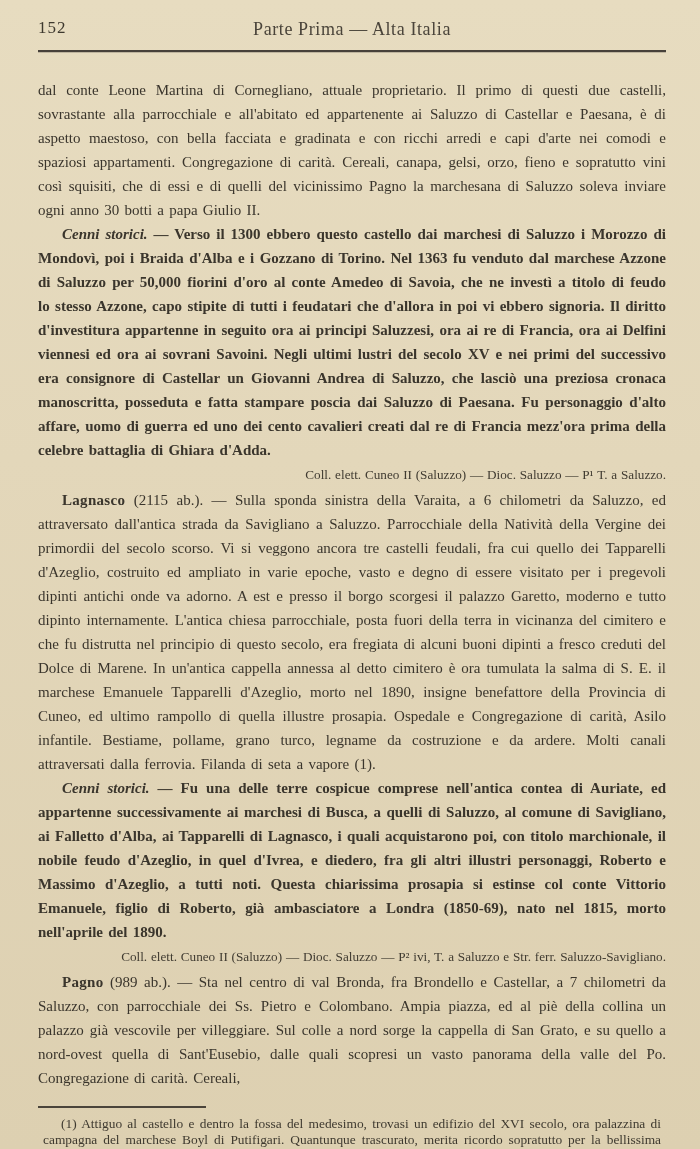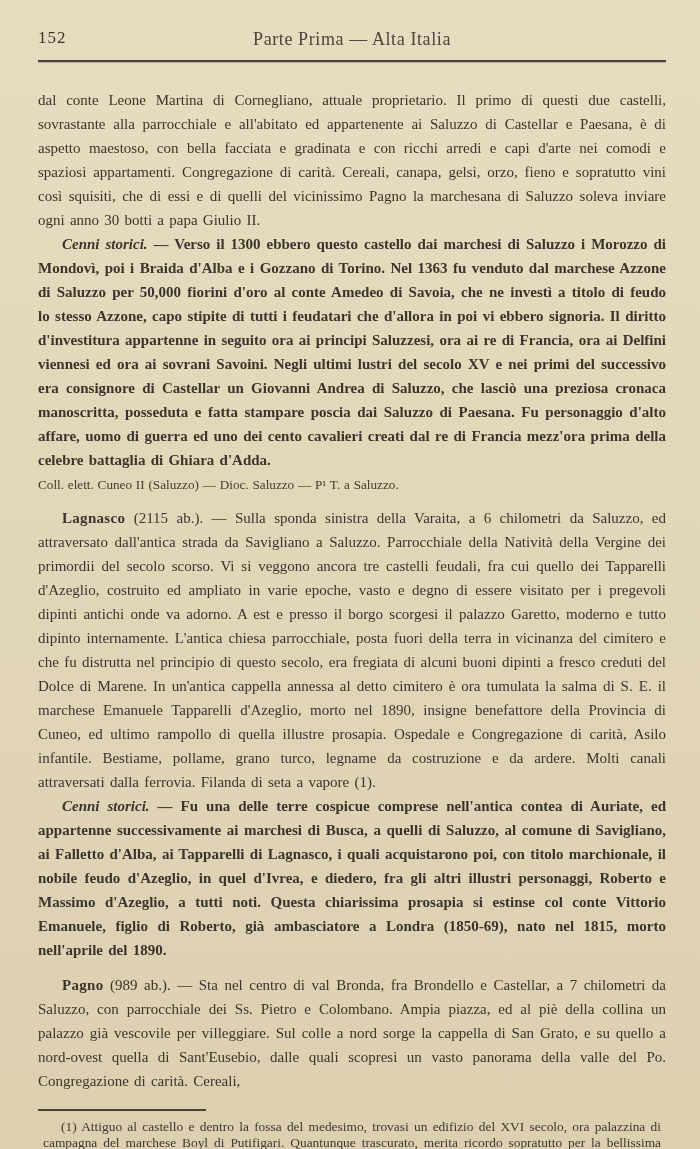--- a/index.html
+++ b/index.html
@@ -8,21 +8,21 @@
     background:#cfc2a4;
     font-family:"Liberation Serif","DejaVu Serif",serif;
   }
   .page{
     position:relative;
     width:700px;height:1149px;
     overflow:hidden;
     background:linear-gradient(180deg,#e7dcc0 0%,#e3d7ba 40%,#ddd0b1 100%);
     color:#3a352c;
     box-sizing:border-box;
-    padding:26px 34px 0 38px;
+    padding:16px 34px 0 38px;
   }
   
   .header{position:relative;height:26px;}
   .page-number{
     position:absolute;left:0;top:2px;
     font-size:17px;letter-spacing:1px;color:#3d382e;
   }
   .running-title{
     position:absolute;left:0;right:0;top:3px;
     text-align:center;font-size:18px;letter-spacing:.6px;color:#4a443a;
@@ -37,24 +37,24 @@
   p.para{
     margin:0;
     font-size:15px;line-height:24px;
     text-align:justify;
     word-spacing:1.5px;
     color:#3a352c;
   }
   p.para .lead{white-space:pre;}
   p.cenni{text-indent:24px;font-weight:bold;}
   p.cenni .lead{font-style:italic;}
-  p.entry{text-indent:24px;margin-top:11px;}
+  p.entry{text-indent:24px;margin-top:3px;}
   p.entry .lead{font-weight:bold;letter-spacing:.3px;}
   p.coll{
-    text-indent:0;text-align:left;
+    text-indent:0;text-align:right;
     font-size:13.2px;line-height:20px;
     margin:3px 0 3px 0;word-spacing:.5px;color:#403b31;
   }
   
   .footnote{margin-top:16px;}
   .footnote-rule{
     width:168px;height:2px;background:#4a443a;border:none;margin:0 0 8px 0;
   }
   .footnote-text{
     margin:5px;font-size:13.4px;line-height:16px;
@@ -72,20 +72,21 @@
   </header>
   <div class="header-rule"></div>
 
   <main>
     <div id="paragraphs">
         <p class="para plain"><span class="body-text">dal conte Leone Martina di Cornegliano, attuale proprietario. Il primo di questi due castelli, sovrastante alla parrocchiale e all'abitato ed appartenente ai Saluzzo di Castellar e Paesana, è di aspetto maestoso, con bella facciata e gradinata e con ricchi arredi e capi d'arte nei comodi e spaziosi appartamenti. Congregazione di carità. Cereali, canapa, gelsi, orzo, fieno e sopratutto vini così squisiti, che di essi e di quelli del vicinissimo Pagno la marchesana di Saluzzo soleva inviare ogni anno 30 botti a papa Giulio II.</span></p>
         <p class="para cenni"><span class="lead">Cenni storici.</span><span class="body-text"> — Verso il 1300 ebbero questo castello dai marchesi di Saluzzo i Morozzo di Mondovì, poi i Braida d'Alba e i Gozzano di Torino. Nel 1363 fu venduto dal marchese Azzone di Saluzzo per 50,000 fiorini d'oro al conte Amedeo di Savoia, che ne investì a titolo di feudo lo stesso Azzone, capo stipite di tutti i feudatari che d'allora in poi vi ebbero signoria. Il diritto d'investitura appartenne in seguito ora ai principi Saluzzesi, ora ai re di Francia, ora ai Delfini viennesi ed ora ai sovrani Savoini. Negli ultimi lustri del secolo XV e nei primi del successivo era consignore di Castellar un Giovanni Andrea di Saluzzo, che lasciò una preziosa cronaca manoscritta, posseduta e fatta stampare poscia dai Saluzzo di Paesana. Fu personaggio d'alto affare, uomo di guerra ed uno dei cento cavalieri creati dal re di Francia mezz'ora prima della celebre battaglia di Ghiara d'Adda.</span></p>
         <p class="para coll"><span class="body-text">Coll. elett. Cuneo II (Saluzzo) — Dioc. Saluzzo — P¹ T. a Saluzzo.</span></p>
         <p class="para entry"><span class="lead">Lagnasco</span><span class="body-text"> (2115 ab.). — Sulla sponda sinistra della Varaita, a 6 chilometri da Saluzzo, ed attraversato dall'antica strada da Savigliano a Saluzzo. Parrocchiale della Natività della Vergine dei primordii del secolo scorso. Vi si veggono ancora tre castelli feudali, fra cui quello dei Tapparelli d'Azeglio, costruito ed ampliato in varie epoche, vasto e degno di essere visitato per i pregevoli dipinti antichi onde va adorno. A est e presso il borgo scorgesi il palazzo Garetto, moderno e tutto dipinto internamente. L'antica chiesa parrocchiale, posta fuori della terra in vicinanza del cimitero e che fu distrutta nel principio di questo secolo, era fregiata di alcuni buoni dipinti a fresco creduti del Dolce di Marene. In un'antica cappella annessa al detto cimitero è ora tumulata la salma di S. E. il marchese Emanuele Tapparelli d'Azeglio, morto nel 1890, insigne benefattore della Provincia di Cuneo, ed ultimo rampollo di quella illustre prosapia. Ospedale e Congregazione di carità, Asilo infantile. Bestiame, pollame, grano turco, legname da costruzione e da ardere. Molti canali attraversati dalla ferrovia. Filanda di seta a vapore (1).</span></p>
         <p class="para cenni"><span class="lead">Cenni storici.</span><span class="body-text"> — Fu una delle terre cospicue comprese nell'antica contea di Auriate, ed appartenne successivamente ai marchesi di Busca, a quelli di Saluzzo, al comune di Savigliano, ai Falletto d'Alba, ai Tapparelli di Lagnasco, i quali acquistarono poi, con titolo marchionale, il nobile feudo d'Azeglio, in quel d'Ivrea, e diedero, fra gli altri illustri personaggi, Roberto e Massimo d'Azeglio, a tutti noti. Questa chiarissima prosapia si estinse col conte Vittorio Emanuele, figlio di Roberto, già ambasciatore a Londra (1850-69), nato nel 1815, morto nell'aprile del 1890.</span></p>
+        <p class="para coll"><span class="body-text">Coll. elett. Cuneo II (Saluzzo) — Dioc. Saluzzo — P² ivi, T. a Saluzzo e Str. ferr. Saluzzo-Savigliano.</span></p>
         <p class="para entry"><span class="lead">Pagno</span><span class="body-text"> (989 ab.). — Sta nel centro di val Bronda, fra Brondello e Castellar, a 7 chilometri da Saluzzo, con parrocchiale dei Ss. Pietro e Colombano. Ampia piazza, ed al piè della collina un palazzo già vescovile per villeggiare. Sul colle a nord sorge la cappella di San Grato, e su quello a nord-ovest quella di Sant'Eusebio, dalle quali scopresi un vasto panorama della valle del Po. Congregazione di carità. Cereali,</span></p>
       </div>
 
     <section class="footnote">
       <div class="footnote-rule"></div>
       <p class="footnote-text">(1) Attiguo al castello e dentro la fossa del medesimo, trovasi un edifizio del XVI secolo, ora palazzina di campagna del marchese Boyl di Putifigari. Quantunque trascurato, merita ricordo sopratutto per la bellissima porta esterna adorna di sculture in legno dell'accennata età.</p>
     </section>
   </main>
 
 </div>

